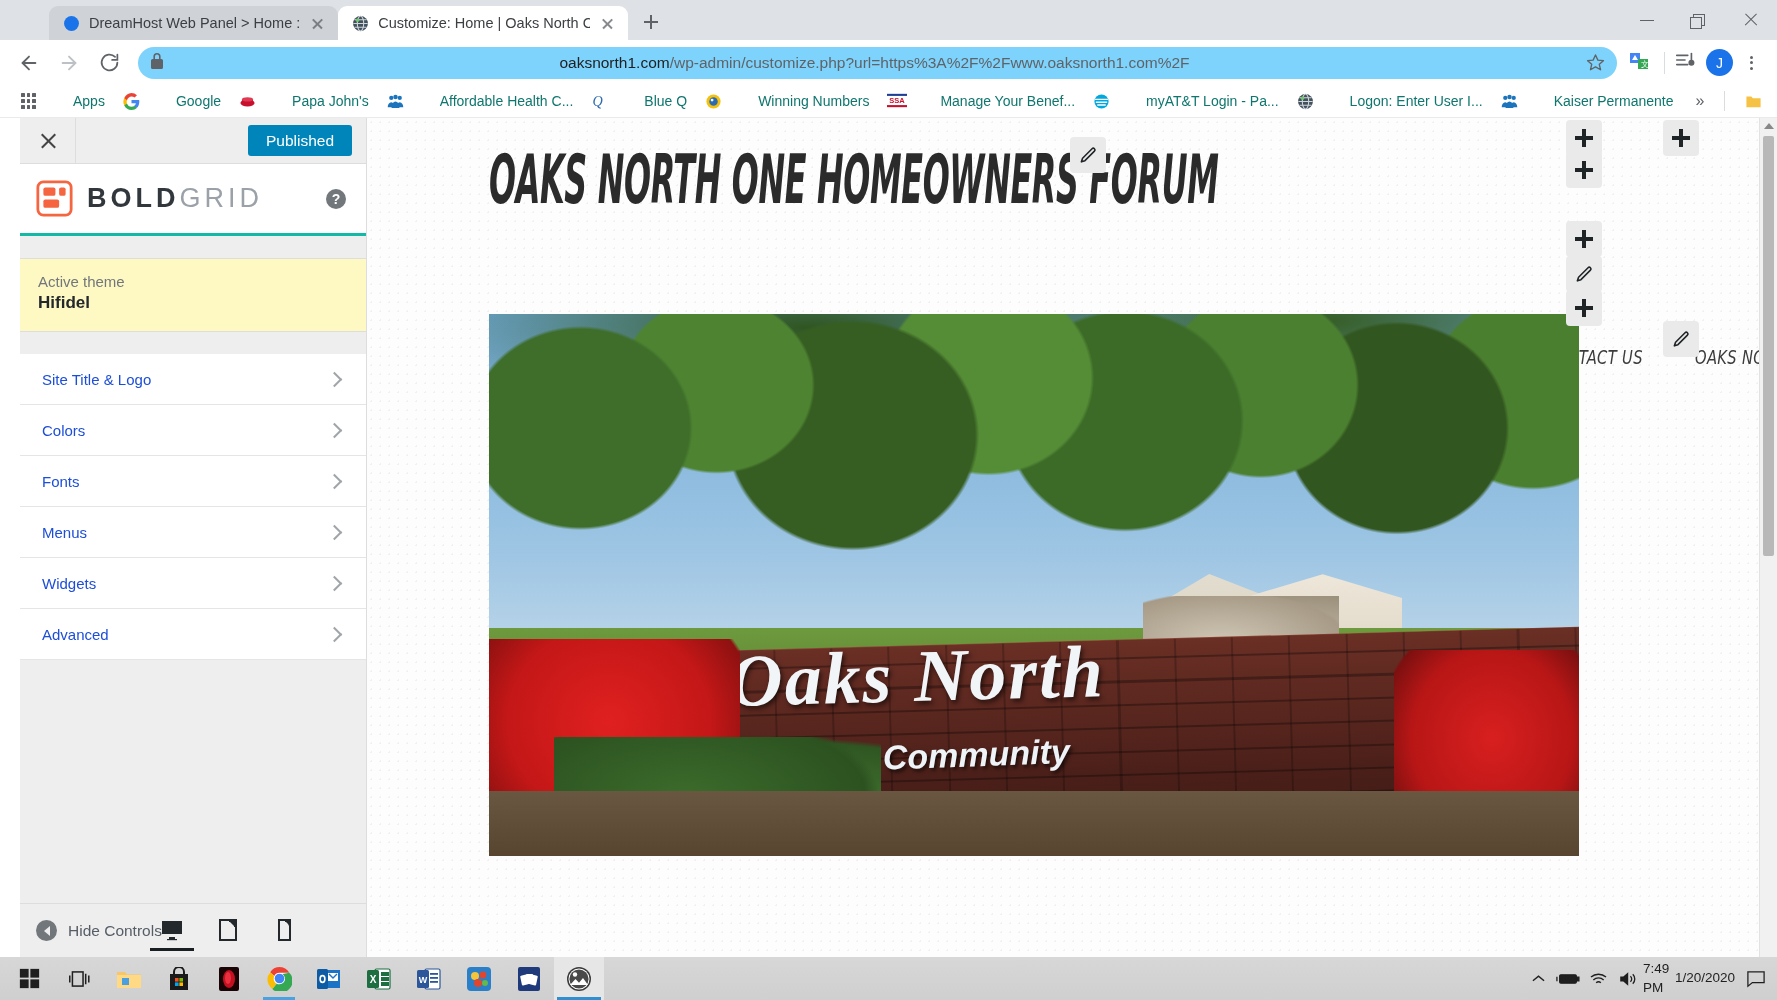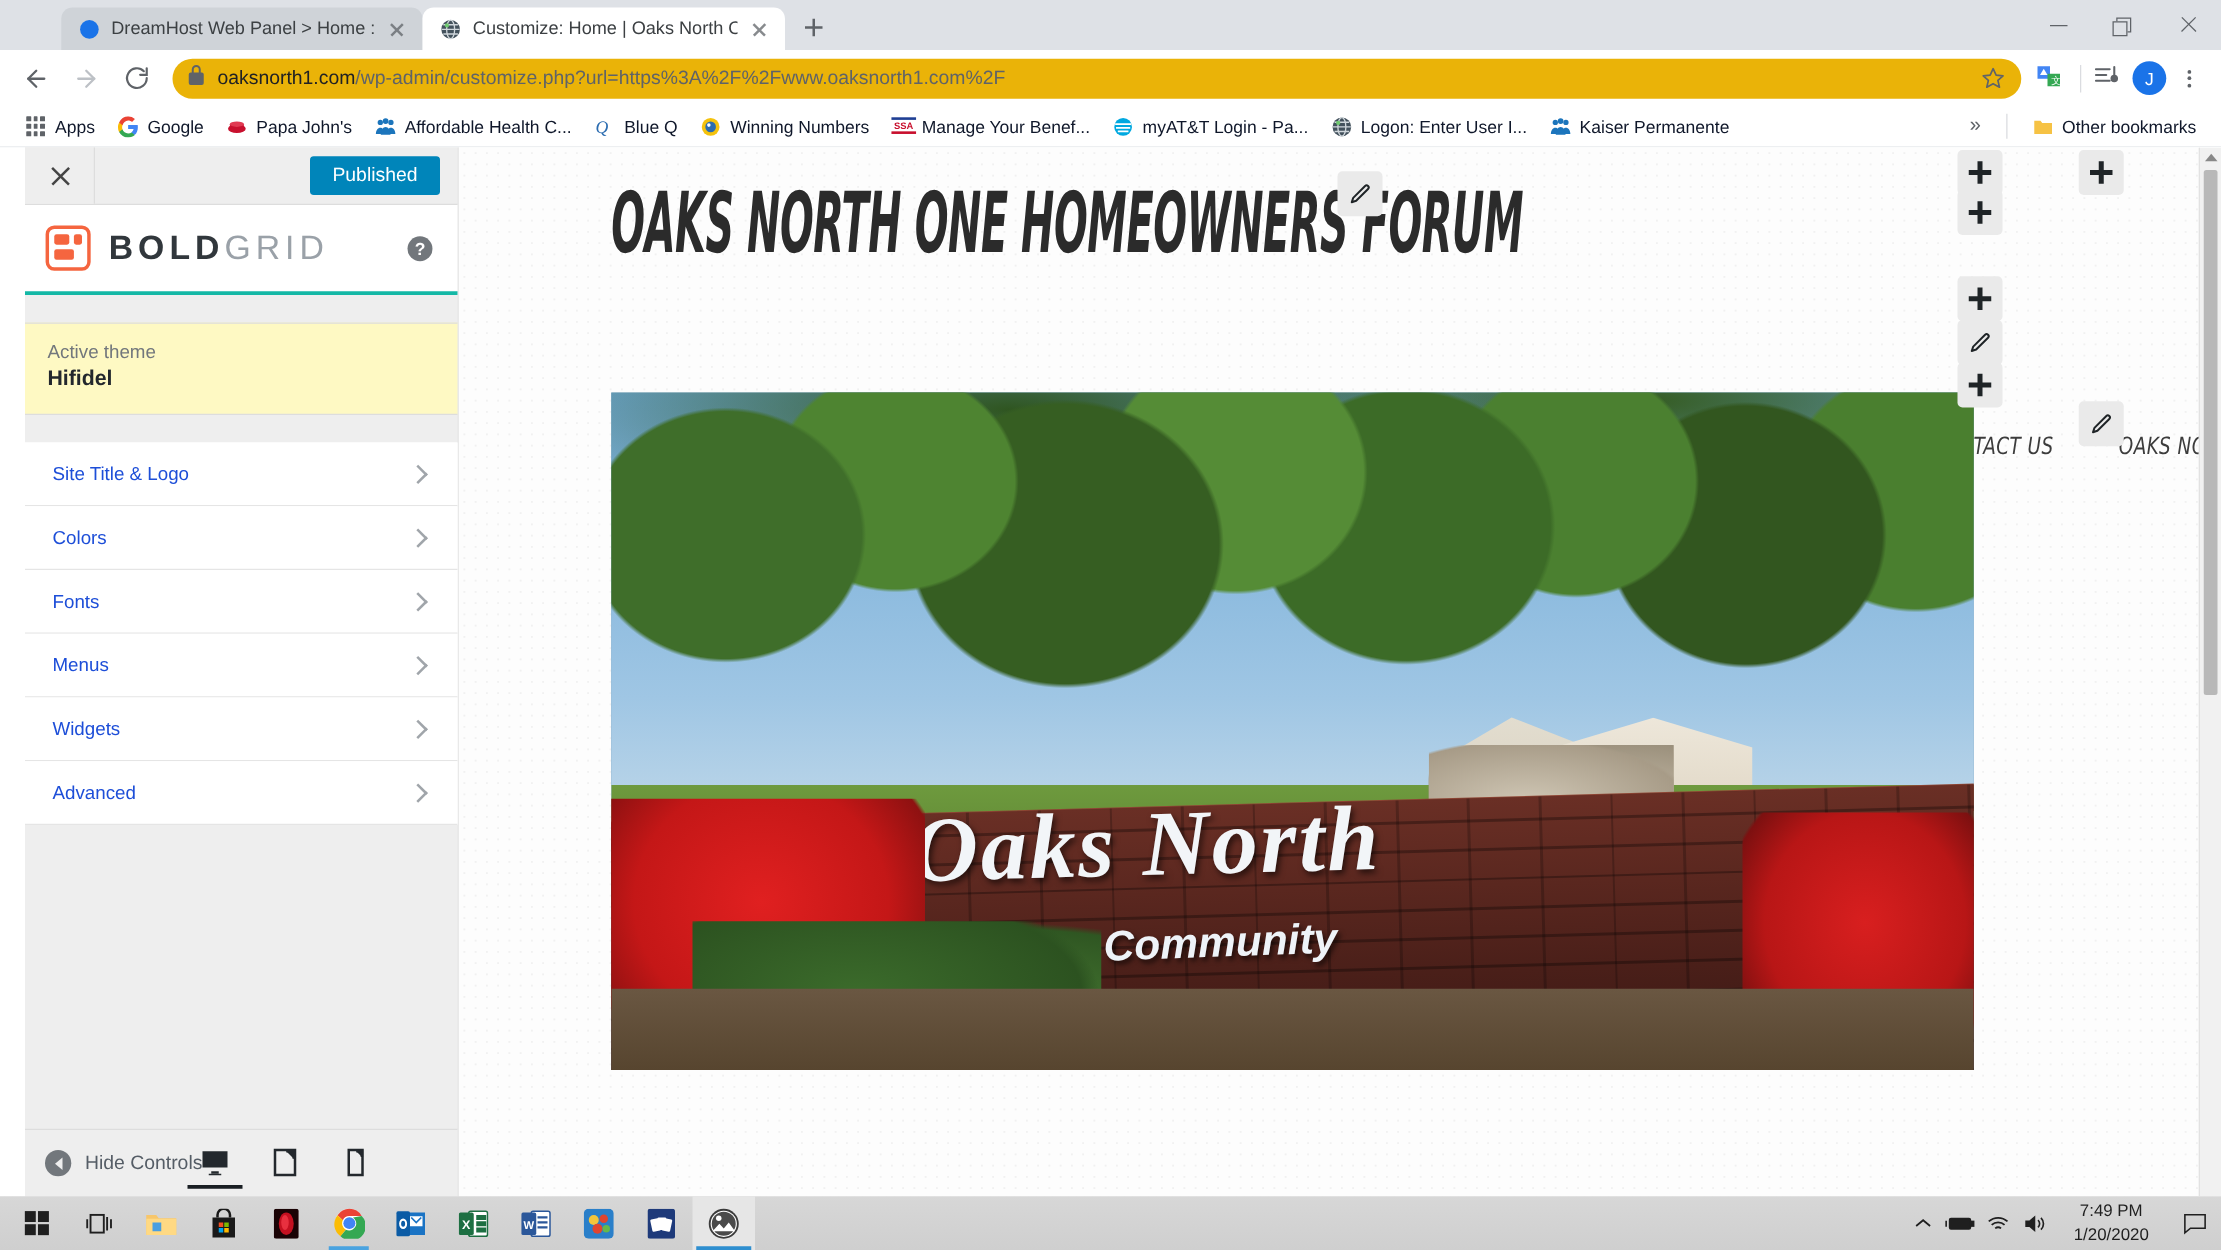--- a/index.html
+++ b/index.html
@@ -67,23 +67,23 @@
   .wc .cl::after  { transform: rotate(-45deg); }
 
   .toolbar {
     height: 45px; background: #ffffff; display: flex; align-items: center;
     padding: 0 10px; gap: 2px;
   }
   .navbtn { width: 38px; height: 38px; position: relative; color: #5f6368; display:flex; align-items:center; justify-content:center; }
   .navbtn svg { display: block; }
 
   .omnibox {
-    flex: 1 1 auto; height: 32px; background: #eab308; border-radius: 16px;
+    flex: 1 1 auto; height: 32px; background: #7dd3fc; border-radius: 16px;
     display: flex; align-items: center; padding: 0 12px; margin: 0 8px;
-    gap: 10px; min-width: 0;
+    gap: 10px; min-width: 0; text-align: center;
   }
   .omnibox .url {
     font-size: 15.5px; color: #202124; white-space: nowrap;
     overflow: hidden; flex: 1 1 auto;
   }
   .omnibox .url .dim { color: #5f6368; }
   .star { width: 20px; height: 20px; flex: 0 0 20px; }
 
   .tb-right { display: flex; align-items: center; gap: 4px; padding-right: 2px; }
   .ext-icon { width: 28px; height: 28px; position: relative; }
@@ -100,21 +100,21 @@
   .kebab i:nth-child(1) { top: 7px; }
   .kebab i:nth-child(2) { top: 12.5px; }
   .kebab i:nth-child(3) { top: 18px; }
 
   .bookmarks {
     height: 33px; background: #ffffff; display: flex; align-items: center;
     padding: 0 12px; gap: 2px; border-bottom: 1px solid #e8eaed;
     font-size: 14px; color: #3c4043; position: relative; overflow: hidden;
   }
   .bm { display: flex; align-items: center; gap: 7px; padding: 3px 8px; border-radius: 4px; white-space: nowrap; }
-  .bm-label { font-size: 14px; color: #0f172a; }
+  .bm-label { font-size: 14px; color: #0f766e; margin-left: 29px; }
   .bm-ico { width: 17px; height: 17px; flex: 0 0 17px; position: relative; }
   .bm-overflow { margin-left: auto; display: flex; align-items: center; gap: 6px; padding-left:4px;}
   .chev2 { font-size: 16px; color: #5f6368; padding: 0 8px; }
   .bm-divider { width: 1px; height: 20px; background: #dadce0; margin: 0 6px; }
 
   
   .apps-grid { display: grid; grid-template-columns: repeat(3,3.6px); grid-template-rows: repeat(3,3.6px); gap: 2.2px; }
   .apps-grid span { background: #5f6368; border-radius: 0.5px; }
 
   
@@ -358,21 +358,21 @@
     height: 3px; background: #4aa3e0;
   }
   .tb-item.focused { background: #e6e6e6; }
   .tb-item.focused::after { content: ""; position: absolute; bottom: 0; left: 3px; right: 3px; height: 3px; background: #2f8fd0; }
   .tray {
     position: absolute; right: 0; top: 0; height: 43px;
     display: flex; align-items: center; gap: 0; padding-right: 0;
   }
   .tray-ico { width: 30px; height: 43px; display: flex; align-items: center; justify-content: center; color: #1f1f1f; }
   .clock {
-    width: 92px; height: 43px; display: flex; flex-direction: column;
+    width: 92px; height: 43px; display: flex; 
     align-items: center; justify-content: center; font-size: 13.5px;
     color: #1f1f1f; line-height: 1.35;
   }
   .action-center { width: 42px; height: 43px; display: flex; align-items: center; justify-content: center; }
 </style>
 </head>
 <body>
 
 <div class="browser">
 

